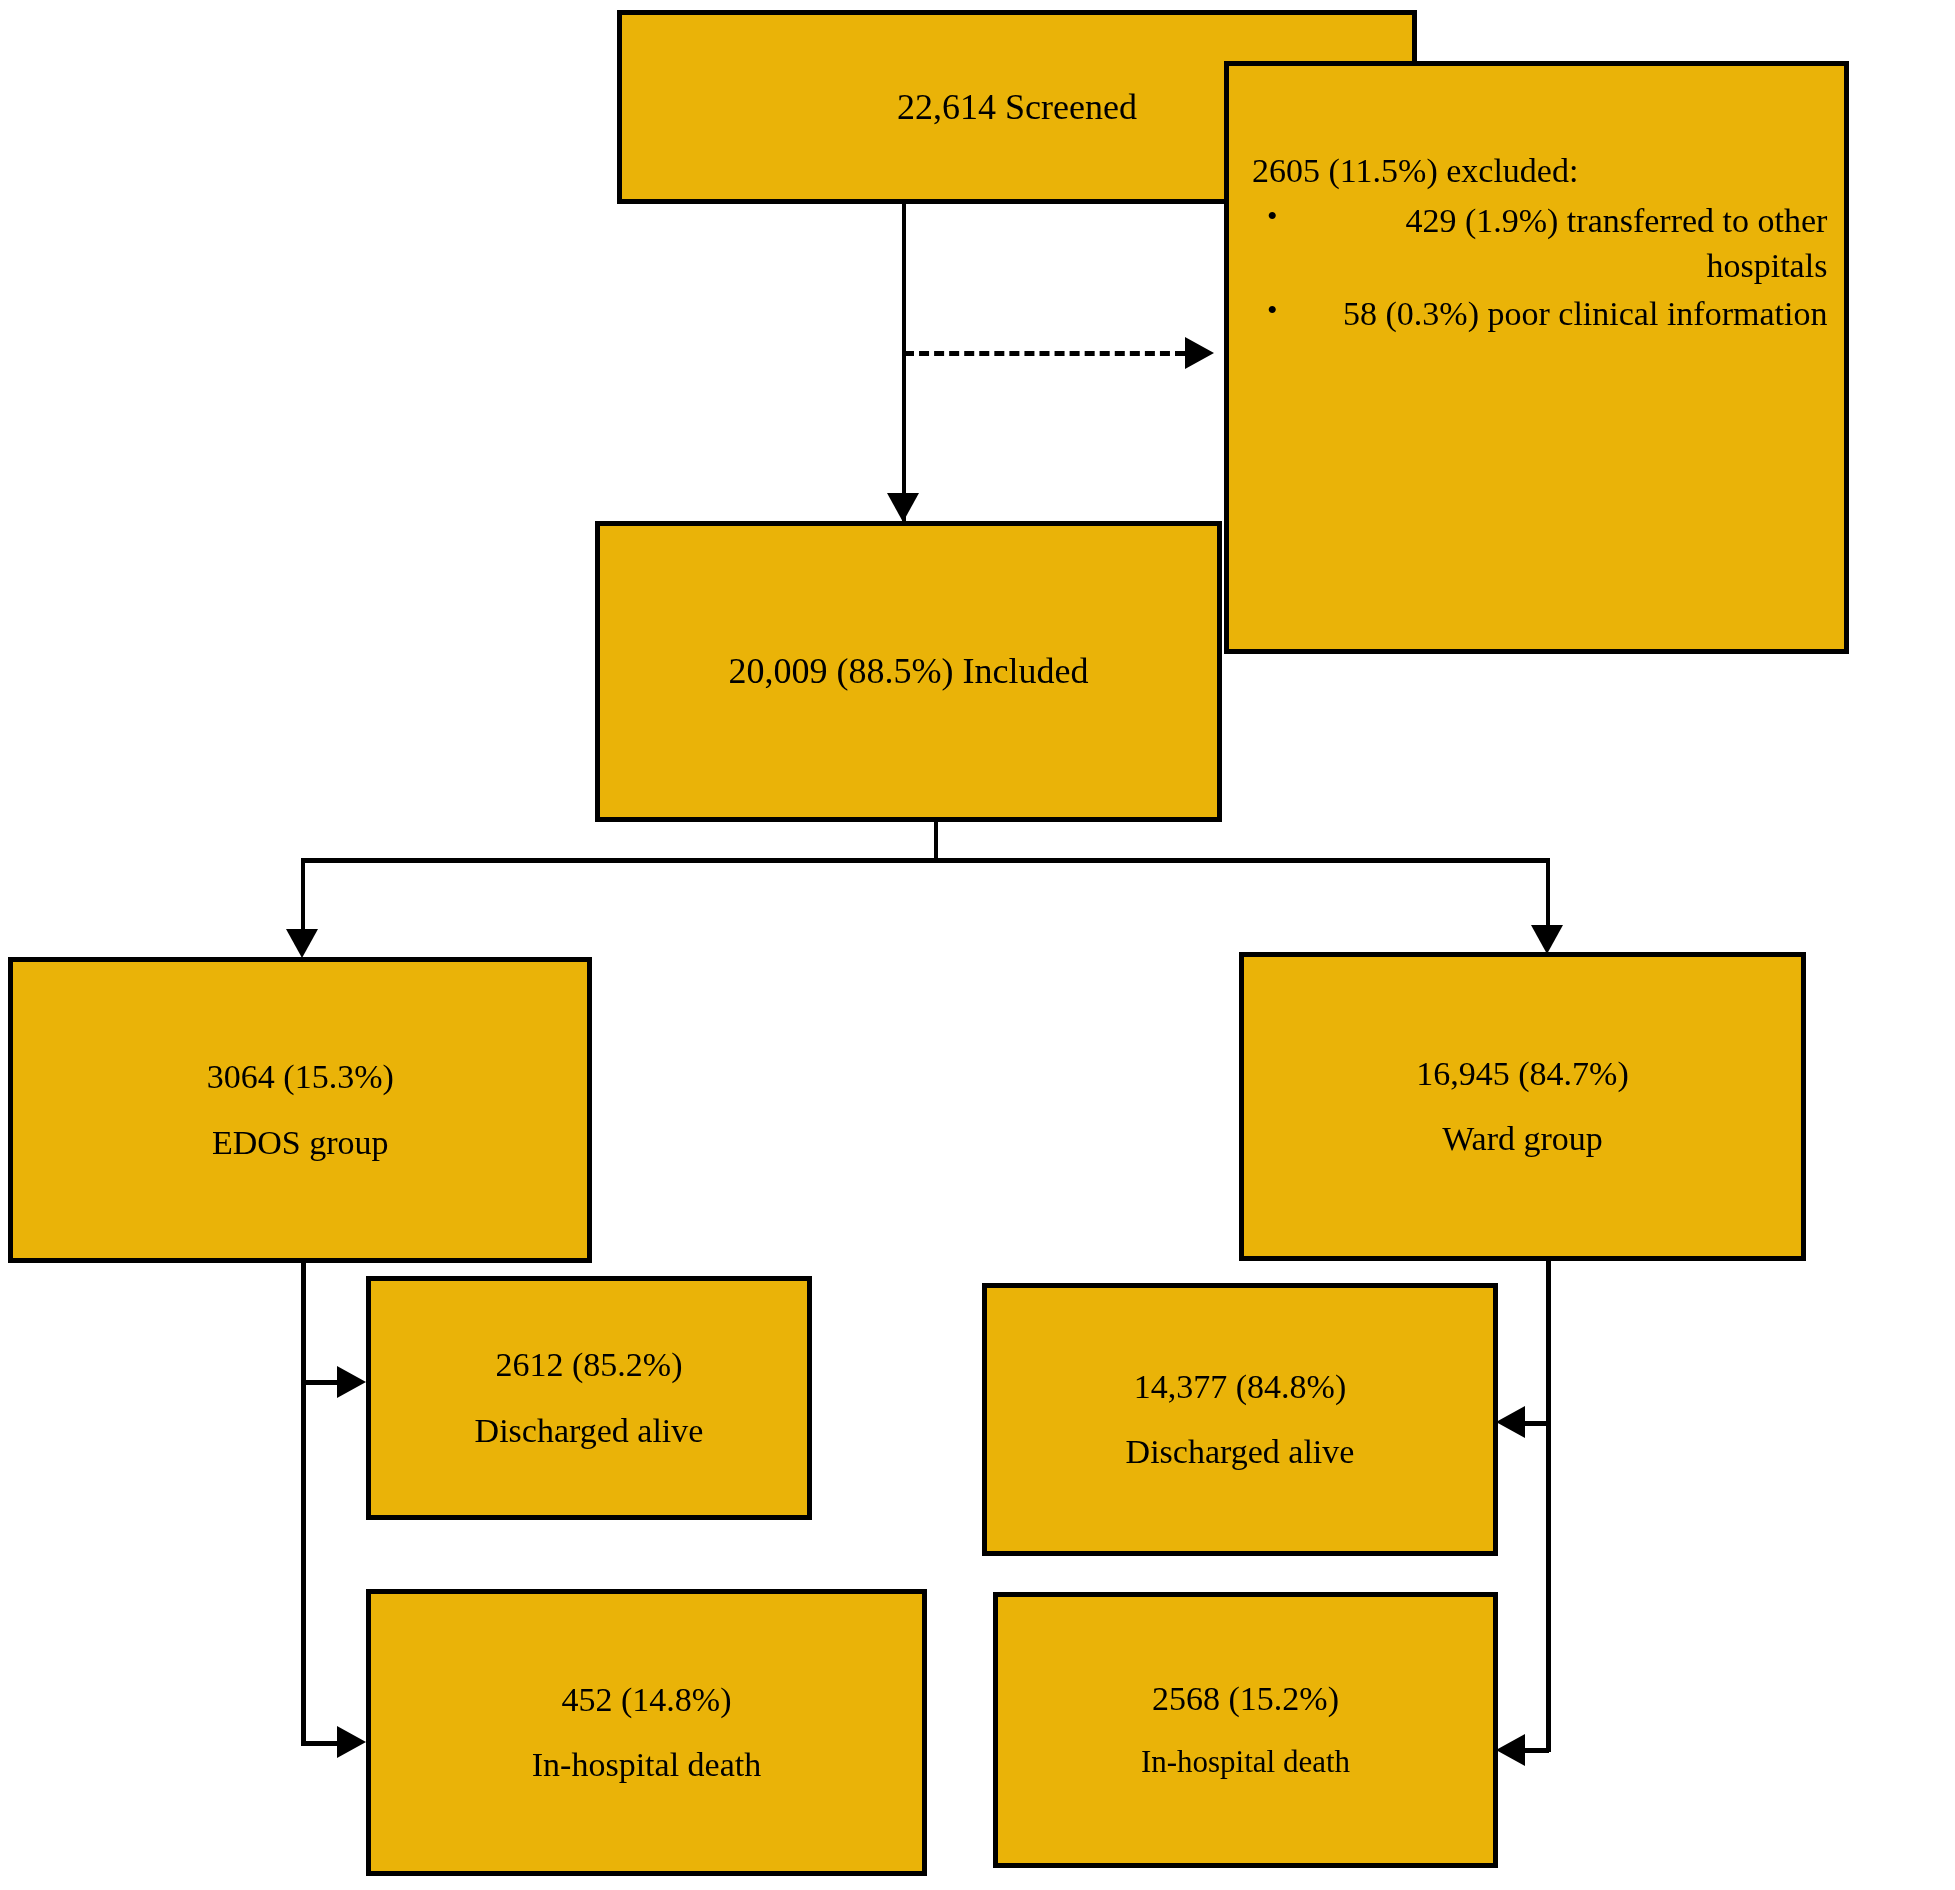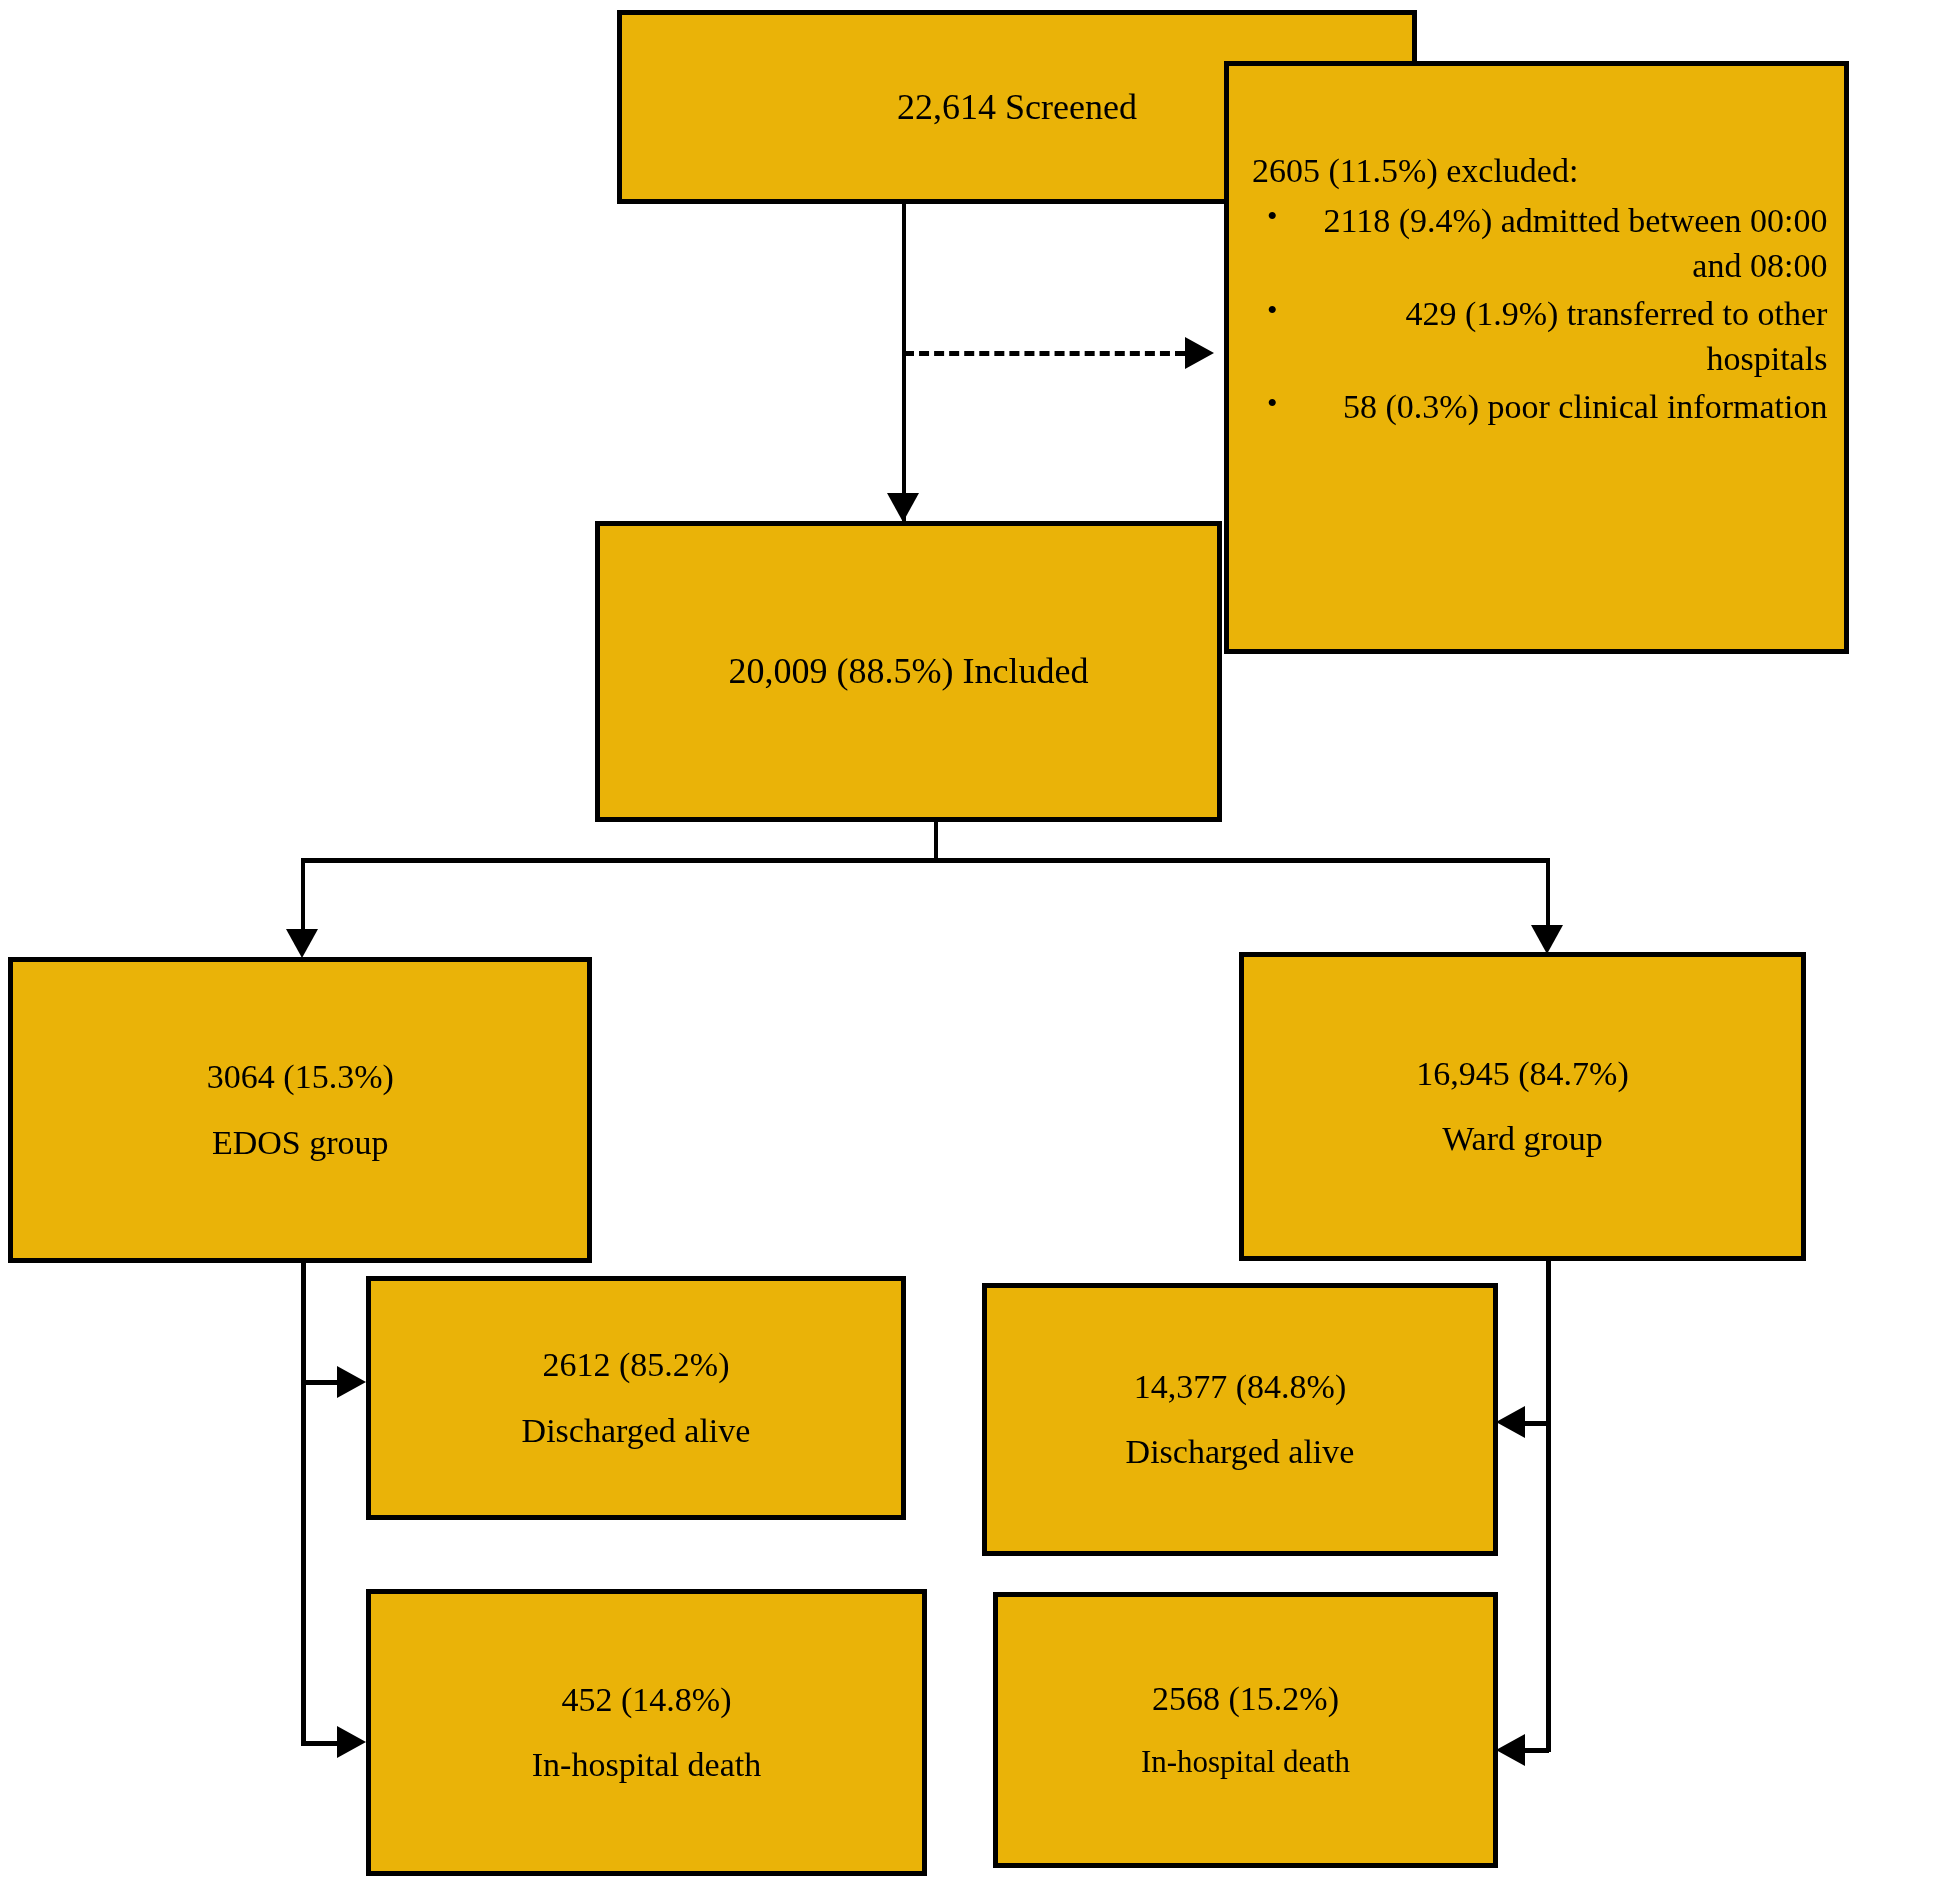--- a/index.html
+++ b/index.html
@@ -78,21 +78,20 @@
 
 <div id="page">
 
   <div class="box" id="screened-box" style="left:617px;top:10px;width:800px;height:194px;">
     <span class="ln lbl-lg">22,614 Screened</span>
   </div>
 
   <div class="box" id="excl-box" style="left:1224px;top:61px;width:625px;height:593px;">
     <div class="head">2605 (11.5%) excluded:</div>
     <ul>
-      <li>2118 (9.4%) admitted between 00:00 and 08:00</li>
       <li>429 (1.9%) transferred to other hospitals</li>
       <li>58 (0.3%) poor clinical information</li>
     </ul>
   </div>
 
   <div class="box" id="included-box" style="left:595px;top:521px;width:627px;height:301px;">
     <span class="ln lbl-lg">20,009 (88.5%) Included</span>
   </div>
 
   <div class="box" id="edos-box" style="left:8.3px;top:957px;width:584px;height:306px;">
@@ -100,21 +99,21 @@
     <span class="gap"></span>
     <span class="ln lbl-md">EDOS group</span>
   </div>
 
   <div class="box" id="ward-box" style="left:1239px;top:952px;width:567px;height:309px;">
     <span class="ln lbl-md">16,945 (84.7%)</span>
     <span class="gap"></span>
     <span class="ln lbl-md">Ward group</span>
   </div>
 
-  <div class="box" id="edos-disch-box" style="left:366px;top:1276px;width:540px;height:244px;">
+  <div class="box" id="edos-disch-box" style="left:366px;top:1276px;width:446px;height:244px;">
     <span class="ln lbl-md">2612 (85.2%)</span>
     <span class="gap"></span>
     <span class="ln lbl-md">Discharged alive</span>
   </div>
 
   <div class="box" id="ward-disch-box" style="left:982px;top:1283px;width:516px;height:273px;">
     <span class="ln lbl-md">14,377 (84.8%)</span>
     <span class="gap"></span>
     <span class="ln lbl-md">Discharged alive</span>
   </div>

